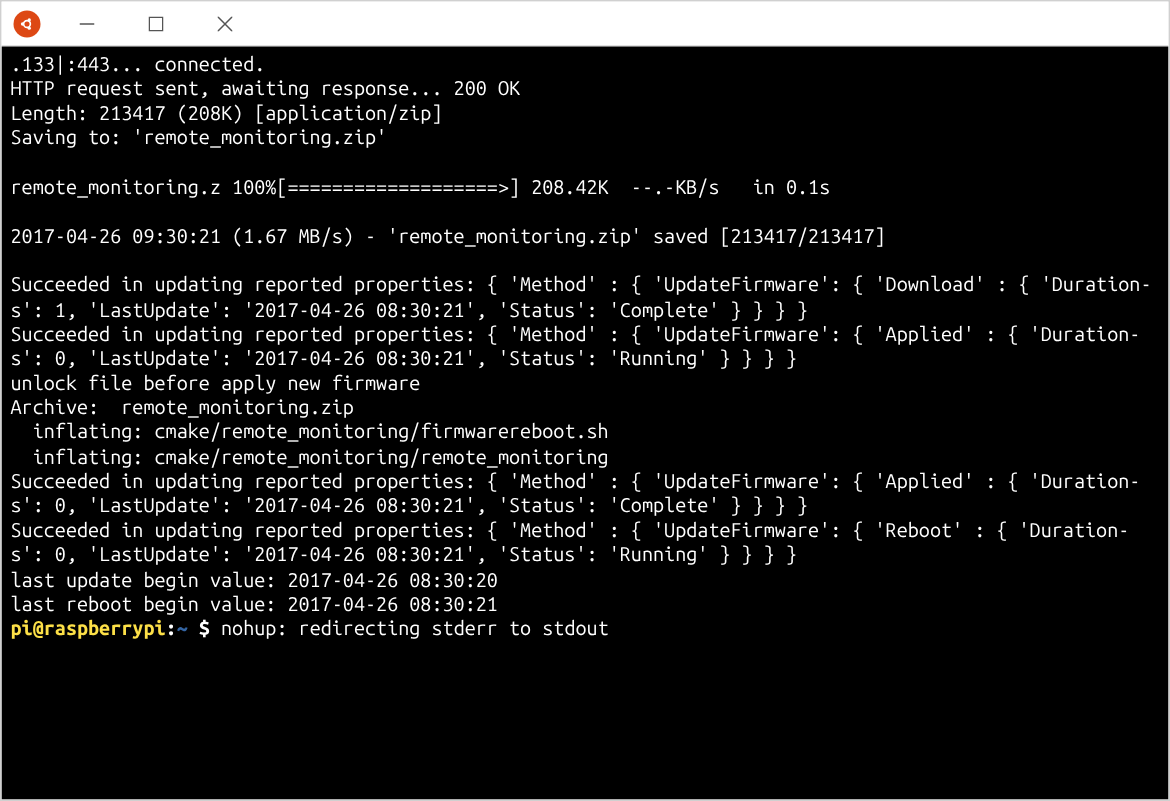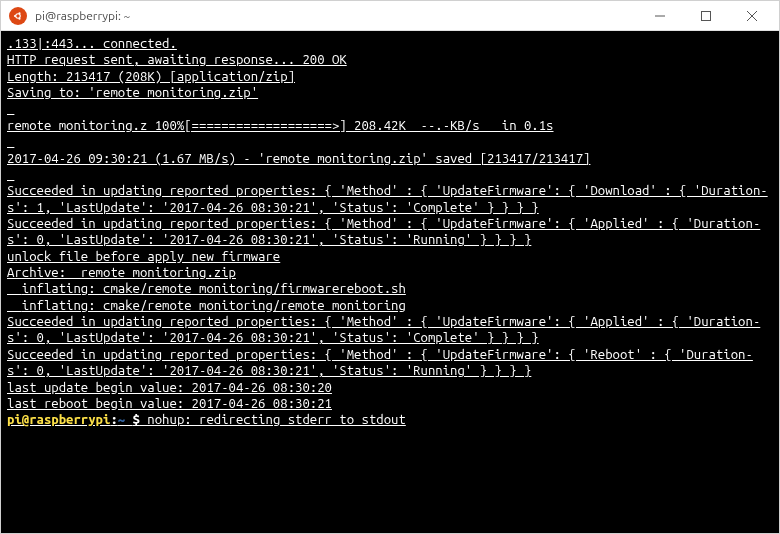--- a/index.html
+++ b/index.html
@@ -55,40 +55,38 @@
     color: #ffffff;
     width: 100%;
     height: calc(100% - 30px);
     padding: 4px 6px;
     font-family: "Ubuntu Mono", "Consolas", "Menlo", monospace;
     font-size: 13.2px;
     line-height: 1.24;
     white-space: pre-wrap;
     word-break: break-all;
     overflow: hidden;
-    text-decoration: underline;
   }
   .prompt-user { color: #fde047; font-weight: bold; }
   .prompt-path { color: #3465a4; font-weight: bold; }
   .prompt-sep  { color: #ffffff; font-weight: bold; }
 </style>
 </head>
 <body>
 
 <div class="titlebar">
   <span class="app-icon">
     <svg viewBox="0 0 24 24">
       <circle cx="12" cy="12" r="11" fill="#dd4814"></circle>
       <circle cx="6" cy="12" r="2.2" fill="#fff"></circle>
       <circle cx="15" cy="6.5" r="2.2" fill="#fff"></circle>
       <circle cx="15" cy="17.5" r="2.2" fill="#fff"></circle>
       <circle cx="12" cy="12" r="4.5" fill="none" stroke="#fff" stroke-width="2.2"></circle>
     </svg>
   </span>
-  <span class="title-text">pi@raspberrypi: ~</span>
   <div class="win-controls">
     <div class="win-btn" title="Minimize">
       <svg viewBox="0 0 10 10">
           <path d="M0 5 H10" stroke="currentColor" stroke-width="1"></path>
         </svg>
     </div>
     <div class="win-btn" title="Maximize">
       <svg viewBox="0 0 10 10">
           <rect x="0.5" y="0.5" width="9" height="9" fill="none" stroke="currentColor" stroke-width="1"></rect>
         </svg>

